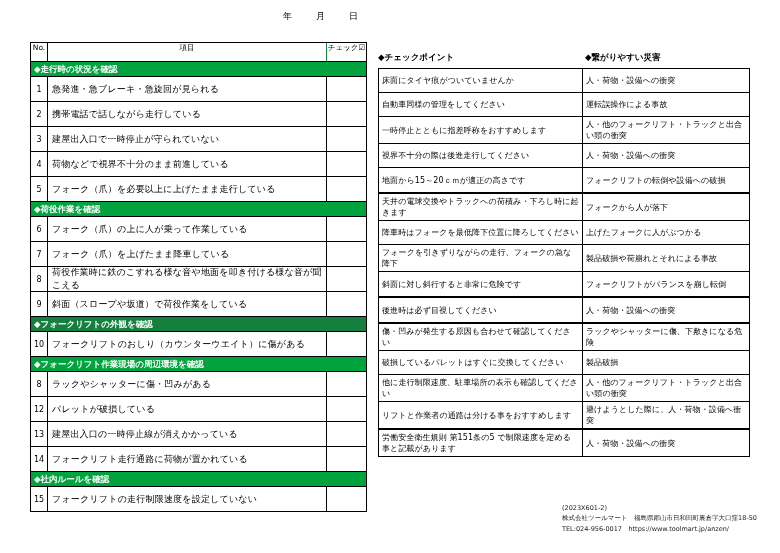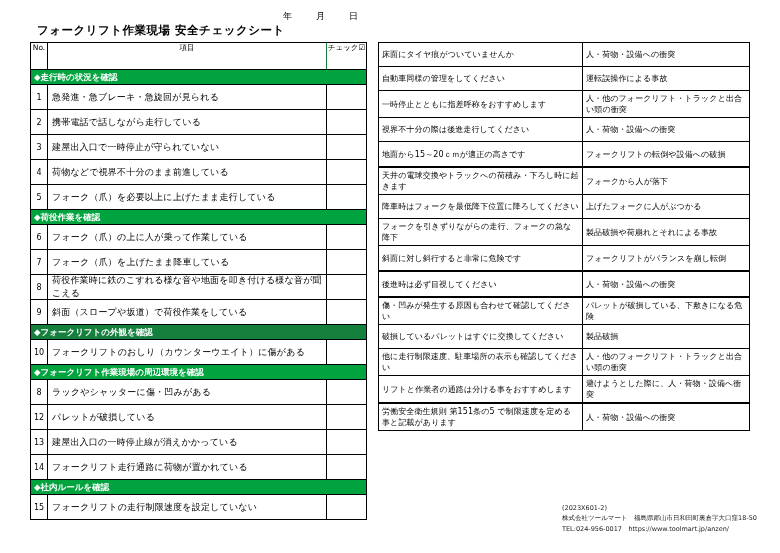--- a/index.html
+++ b/index.html
@@ -8,21 +8,21 @@
   .page { position:relative; width:780px; height:553px; background:#ffffff; overflow:hidden; margin:0 auto; }
 
   .date-row { position:absolute; top:10px; left:283px; display:flex; gap:24px; font-size:9px; color:#000; }
 
   .title { position:absolute; top:23px; left:37px; font-size:11.5px; font-weight:bold; color:#000; letter-spacing:0.5px; }
 
   .content { position:absolute; top:42px; left:30px; display:flex; gap:11px; }
 
   
   .left-table { width:337px; }
-  .chk-header { display:flex; height:28px; border:1px solid #000; font-size:7.5px; line-height:10px; }
+  .chk-header { display:flex; height:20px; border:1px solid #000; font-size:7.5px; line-height:10px; }
   .chk-header .no-col { width:17px; border-right:1px solid #000; text-align:center; }
   .chk-header .item-col { flex:1; text-align:center; }
   .chk-header .check-col { width:40px; border-left:1px solid #15803d; text-align:center; }
 
   .sec-header { height:16px; line-height:14px; margin-top:-1px; padding-left:3px;
                 border:1px solid #000; font-size:8.5px; font-weight:bold; color:#fff; }
   .chk-row { display:flex; height:26px; margin-top:-1px; border:1px solid #000; background:#fff; }
   .no-cell { width:17px; border-right:1px solid #000; font-size:8px; display:flex; align-items:center; justify-content:center; }
   .item-cell { flex:1; font-size:9px; display:flex; align-items:center; padding:0 2px 0 4px; letter-spacing:0.2px; }
   .check-cell { width:40px; border-left:1.5px solid #000; background:#fff; }
@@ -45,21 +45,20 @@
 <body>
 
 <div class="page">
 
   <div class="date-row">
     <span>年</span>
     <span>月</span>
     <span>日</span>
   </div>
 
-  <div class="title">フォークリフト作業現場 安全チェックシート</div>
 
   <div class="content">
 
     <div class="left-table">
       <div class="chk-header">
         <div class="no-col">No.</div>
         <div class="item-col">項目</div>
         <div class="check-col">チェック☑</div>
       </div>
       <div id="checklist-body">
@@ -140,20 +139,24 @@
           <div class="sec-header" style="background: rgb(0, 163, 62); color: rgb(255, 255, 255);">◆社内ルールを確認</div>
           <div class="chk-row">
             <div class="no-cell">15</div>
             <div class="item-cell">フォークリフトの走行制限速度を設定していない</div>
             <div class="check-cell"></div>
           </div>
         </div>
     </div>
 
     <div class="right-panel">
+      <div class="ref-headers">
+        <div class="cp">◆チェックポイント</div>
+        <div class="hz">◆繋がりやすい災害</div>
+      </div>
       <div id="reference-body">
           <div class="ref-block">
             <div class="ref-row">
               <div class="point-cell">床面にタイヤ痕がついていませんか</div>
               <div class="hazard-cell">人・荷物・設備への衝突</div>
             </div>
             <div class="ref-row">
               <div class="point-cell">自動車同様の管理をしてください</div>
               <div class="hazard-cell">運転誤操作による事故</div>
             </div>
@@ -190,21 +193,21 @@
           </div>
           <div class="ref-block">
             <div class="ref-row">
               <div class="point-cell">後進時は必ず目視してください</div>
               <div class="hazard-cell">人・荷物・設備への衝突</div>
             </div>
           </div>
           <div class="ref-block">
             <div class="ref-row">
               <div class="point-cell">傷・凹みが発生する原因も合わせて確認してください</div>
-              <div class="hazard-cell">パレットが破損している、下敷きになる危険</div>
+              <div class="hazard-cell">ラックやシャッターに傷、下敷きになる危険</div>
             </div>
             <div class="ref-row">
               <div class="point-cell">破損しているパレットはすぐに交換してください</div>
               <div class="hazard-cell">製品破損</div>
             </div>
             <div class="ref-row">
               <div class="point-cell">他に走行制限速度、駐車場所の表示も確認してください</div>
               <div class="hazard-cell">人・他のフォークリフト・トラックと出合い頭の衝突</div>
             </div>
             <div class="ref-row">

